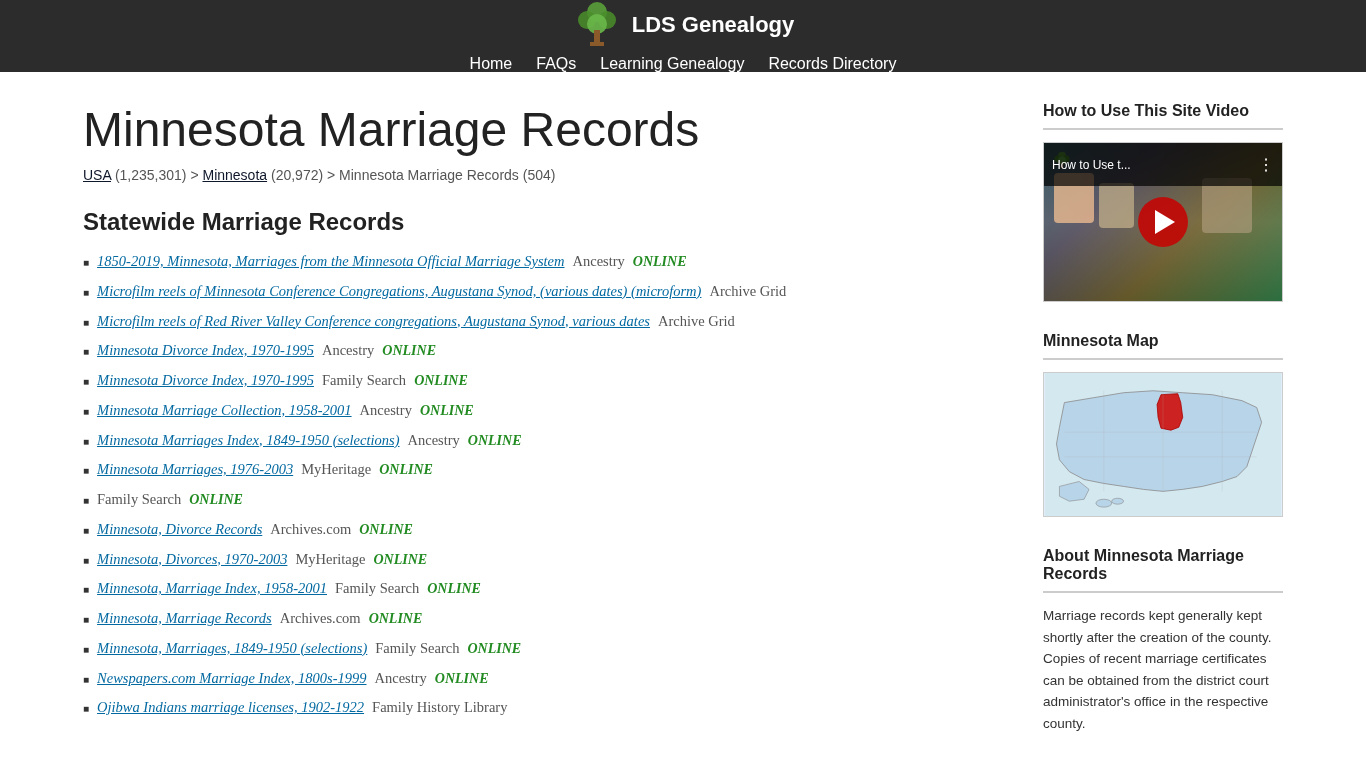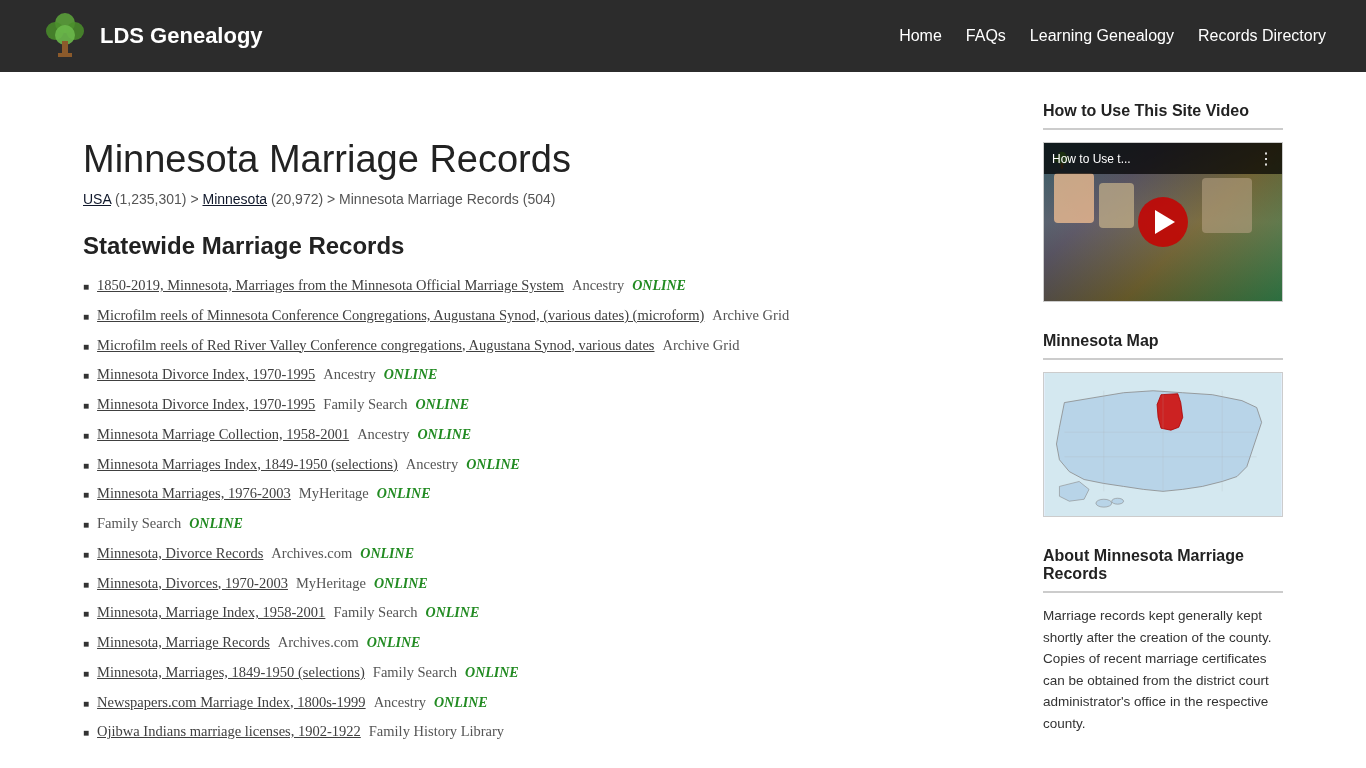--- a/index.html
+++ b/index.html
@@ -6,20 +6,21 @@
     body { font-family: Georgia, 'Times New Roman', serif; font-size: 15px; color: #333; background: #fff; }
 
     
     .site-header {
       background: #2c2c2c;
       padding: 0 40px;
       display: flex;
       align-items: center;
       justify-content: space-between;
       height: 72px;
+      flex-direction: column;
     }
     .logo-area {
       display: flex;
       align-items: center;
       gap: 10px;
       color: #fff;
       text-decoration: none;
     }
     .logo-tree {
       width: 50px;
@@ -54,26 +55,25 @@
       gap: 40px;
     }
 
     
     .main-content {
       flex: 1;
       min-width: 0;
     }
 
     .page-title {
-      font-size: 38px;
+      font-size: 48px;
       font-weight: normal;
       color: #222;
       margin-bottom: 10px;
       font-family: Arial, sans-serif;
-      margin-top: 36px;
     }
 
     .breadcrumb {
       font-size: 14px;
       color: #555;
       margin-bottom: 25px;
       font-family: Arial, sans-serif;
     }
     .breadcrumb a {
       color: #0f172a;
@@ -102,22 +102,23 @@
       line-height: 1.5;
     }
     .records-list li::before {
       content: '■';
       color: #333;
       font-size: 10px;
       margin-top: 4px;
       flex-shrink: 0;
     }
     .records-list a {
-      color: #404040;
+      color: #0369a1;
       text-decoration: underline;
+      font-style: italic;
     }
     .online-badge {
       color: #228b22;
       font-weight: bold;
       font-style: italic;
       font-size: 14px;
     }
     .source-name {
       color: #555;
     }
@@ -163,21 +164,21 @@
       align-items: center;
       justify-content: center;
       flex-direction: column;
     }
     .video-preview-bar {
       position: absolute;
       top: 0;
       left: 0;
       right: 0;
       background: rgba(0,0,0,0.7);
-      padding: 6px 8px;
+      padding: 12px 8px;
       display: flex;
       align-items: center;
       justify-content: space-between;
     }
     .video-preview-bar-title {
       color: #fff;
       font-size: 12px;
       font-family: Arial, sans-serif;
     }
     .video-dots {

